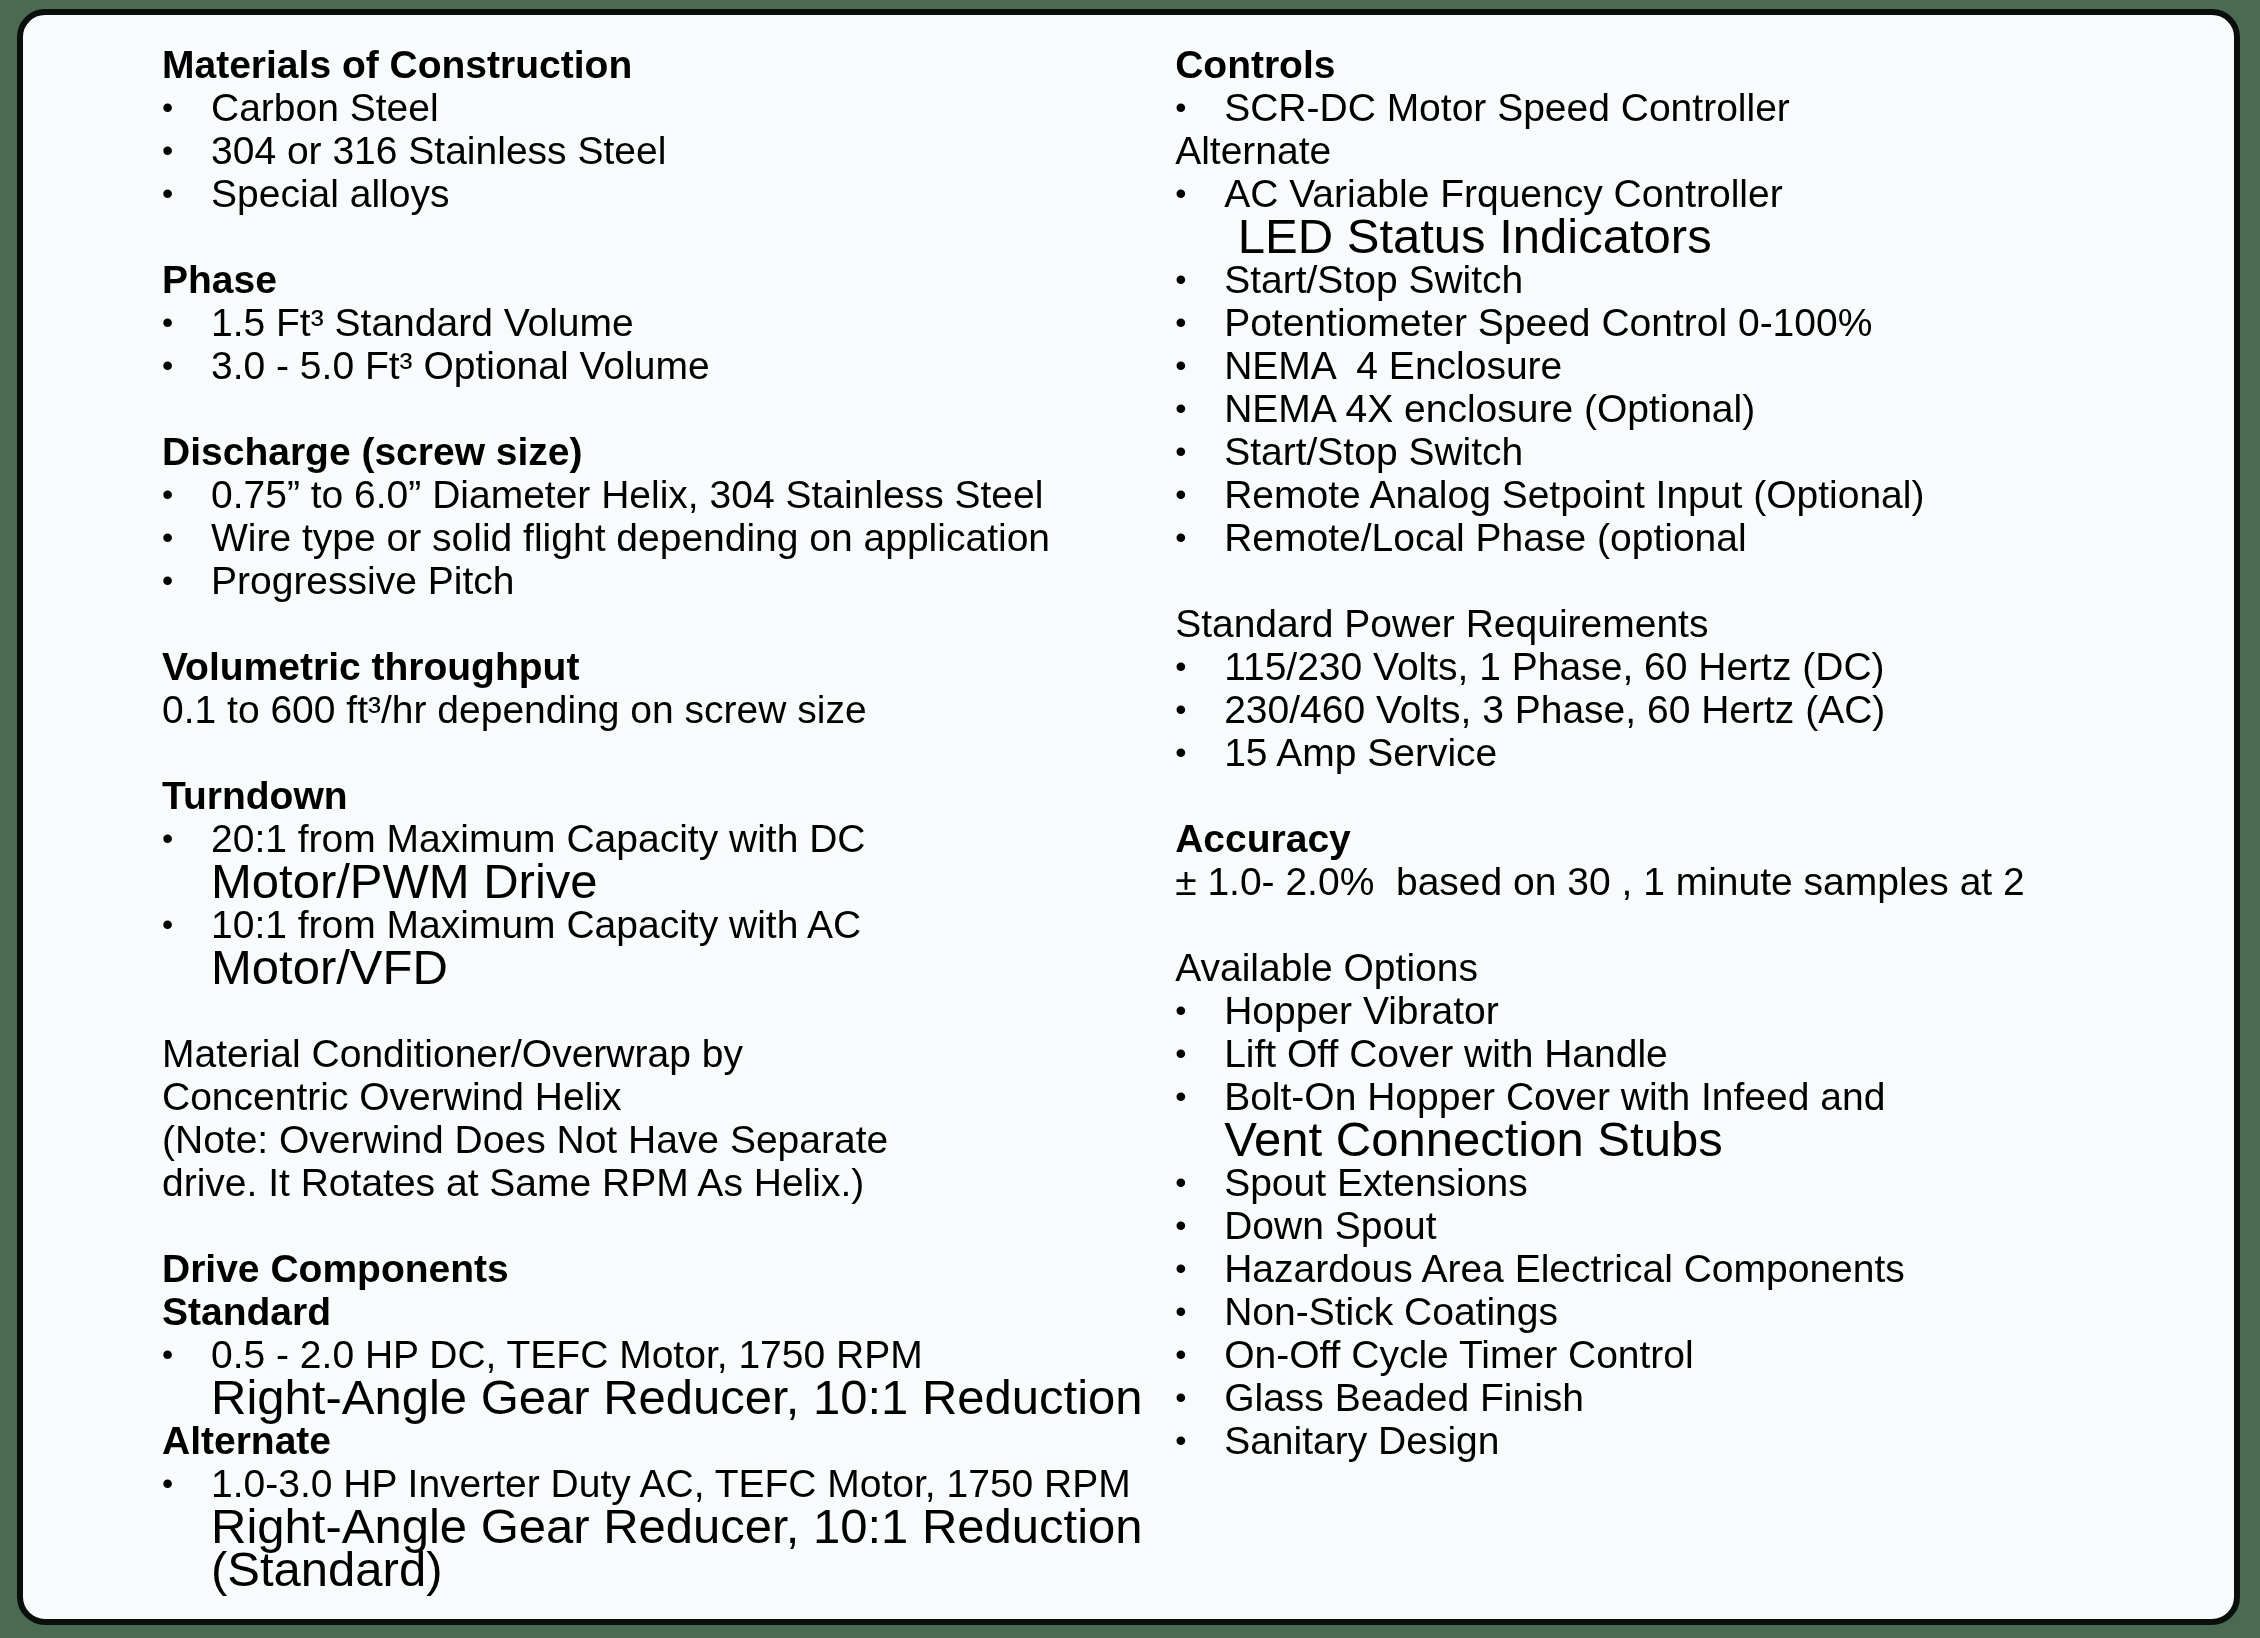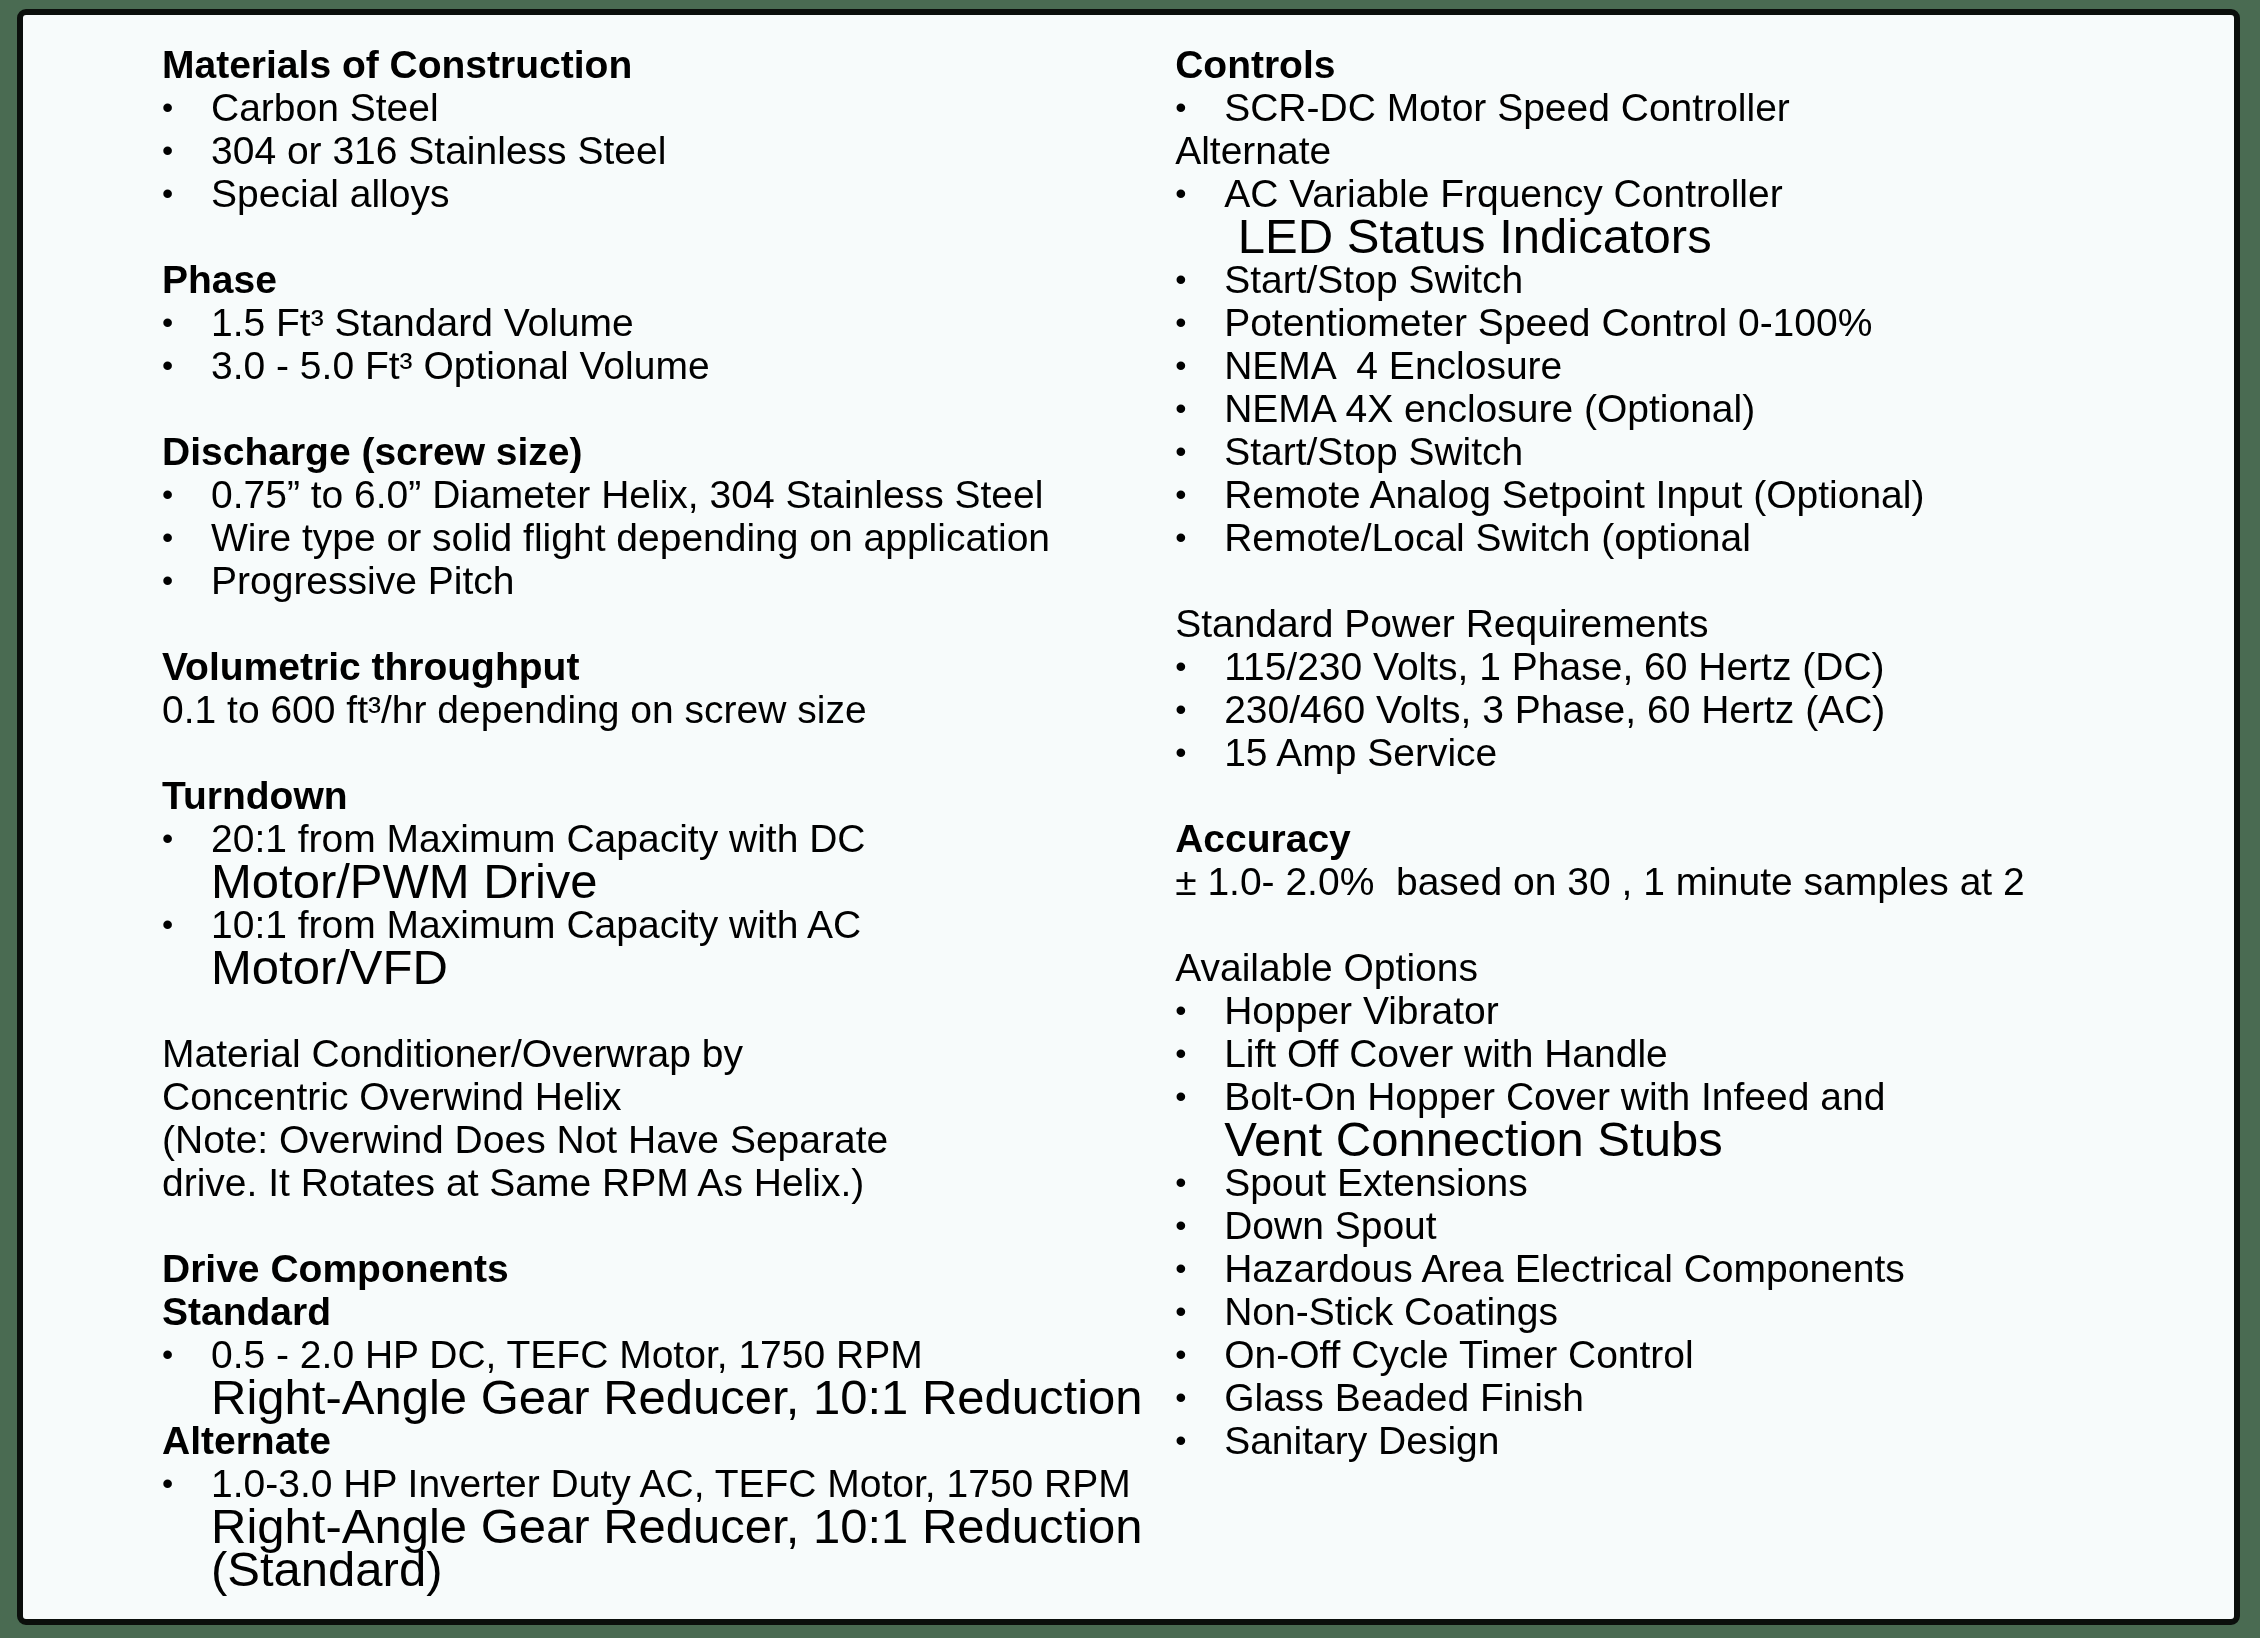--- a/index.html
+++ b/index.html
@@ -14,21 +14,21 @@
     overflow: hidden;
   }
   #slide {
     position: absolute;
     left: 17px;
     top: 9.4px;
     width: 2223px;
     height: 1616px;
     background: #f7fbfb;
     border: 6.6px solid #0b0f0c;
-    border-radius: 9px;
+    border-radius: 28px;
     box-sizing: border-box;
     overflow: hidden;
   }
   #columns {
     display: flex;
     flex-direction: row;
     width: 100%;
     height: 100%;
     box-sizing: border-box;
     padding: 28px 0 0 0;
@@ -217,21 +217,21 @@
       <div class="bullet-row">
         <span class="bullet-mark">•</span>
         <span class="bullet-text">Start/Stop Switch</span>
       </div>
       <div class="bullet-row">
         <span class="bullet-mark">•</span>
         <span class="bullet-text">Remote Analog Setpoint Input (Optional)</span>
       </div>
       <div class="bullet-row">
         <span class="bullet-mark">•</span>
-        <span class="bullet-text">Remote/Local Switch (optional</span>
+        <span class="bullet-text">Remote/Local Phase (optional</span>
       </div>
 
       <div class="spacer"></div>
 
       <div class="plain">Standard Power Requirements</div>
       <div class="bullet-row">
         <span class="bullet-mark">•</span>
         <span class="bullet-text">115/230 Volts, 1 Phase, 60 Hertz (DC)</span>
       </div>
       <div class="bullet-row">

